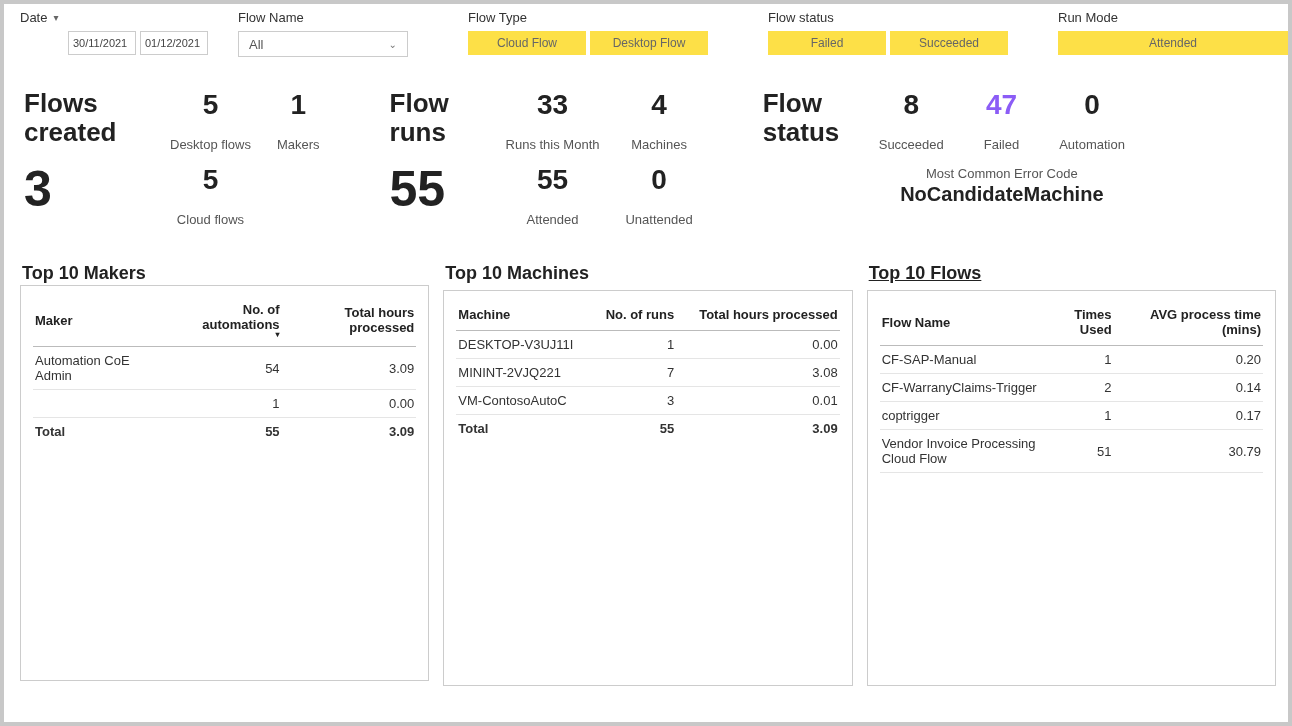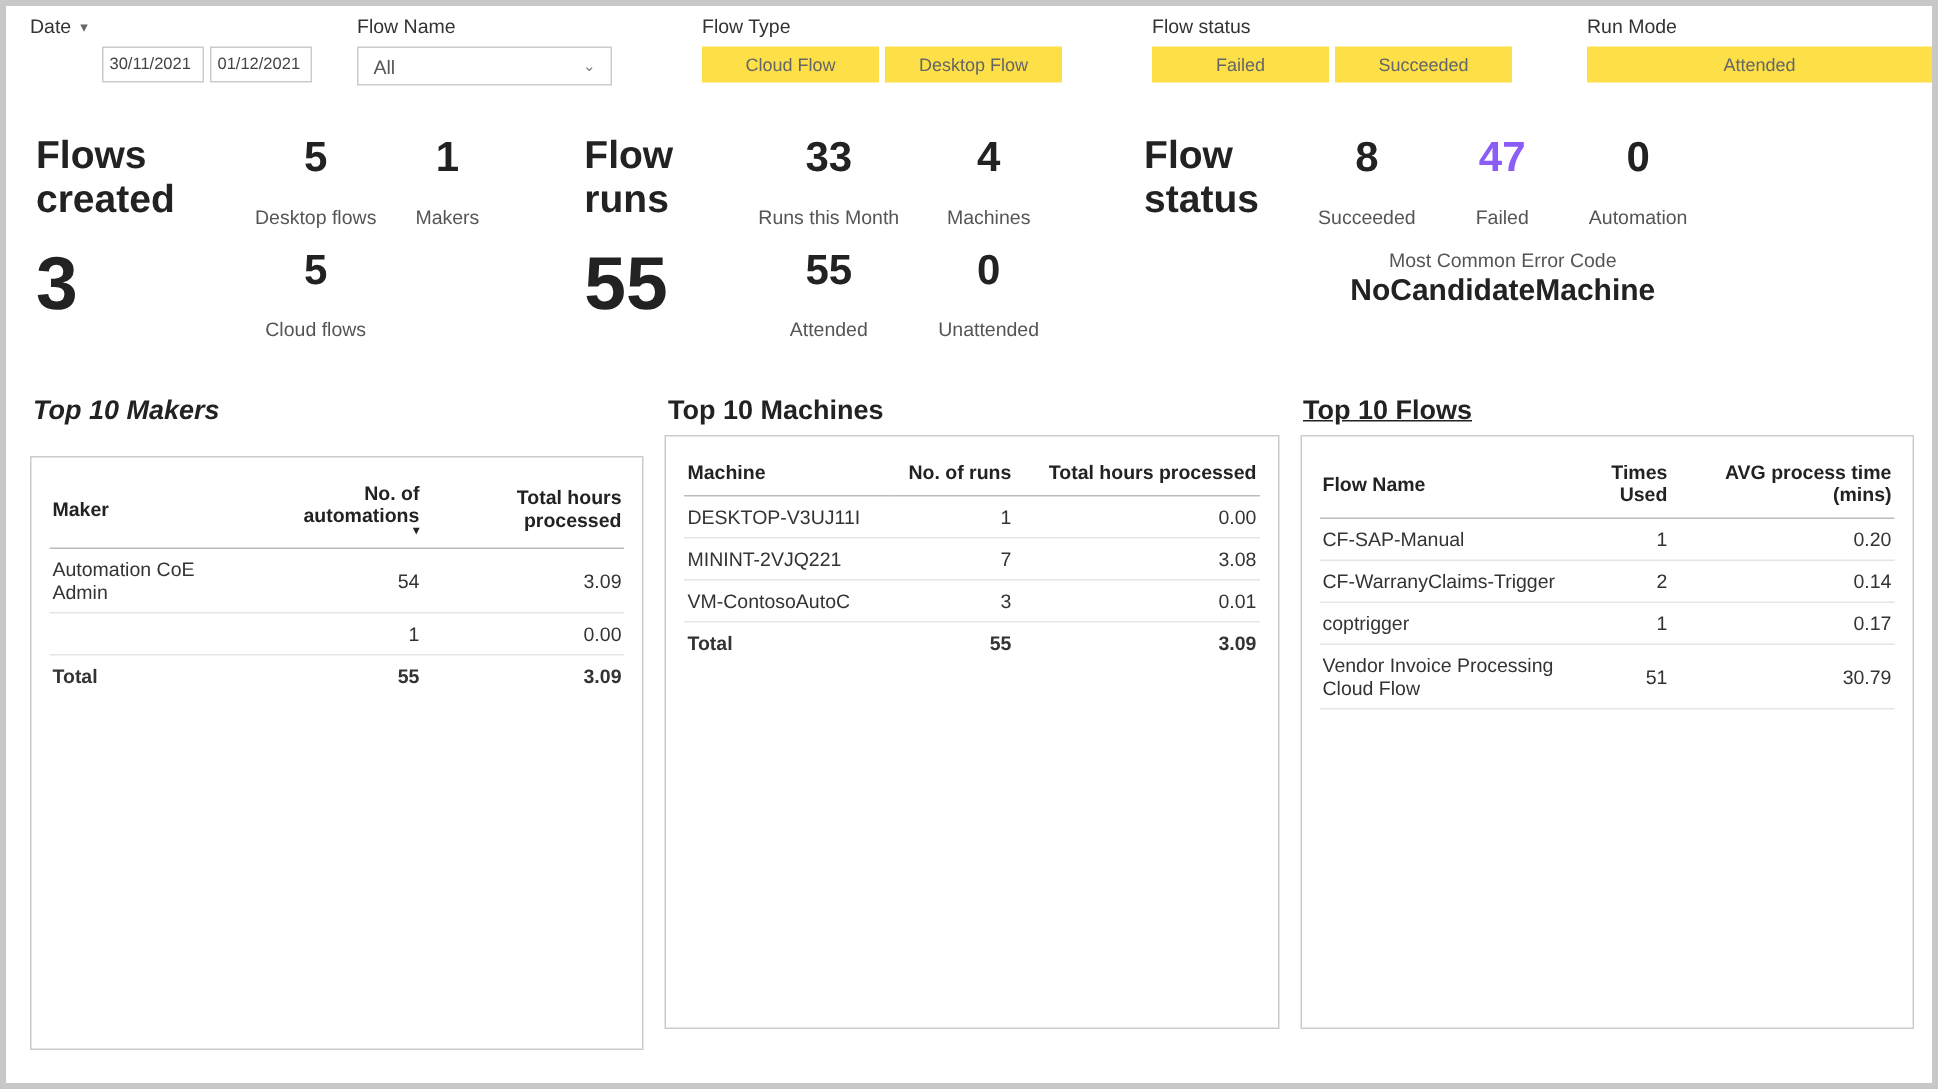--- a/index.html
+++ b/index.html
@@ -217,21 +217,21 @@
           <div>Most Common Error Code</div>
           <div class="err-code">NoCandidateMachine</div>
         </div>
       </div>
     </div>
   </div>
 
   <div class="tables">
 
     <div style="flex:1;">
-      <div class="section-title" style="position:static; margin-bottom:20px;font-style:italic;">Top 10 Makers</div>
+      <div class="section-title" style="position:static; margin-bottom:1px;">Top 10 Makers</div>
       <div class="card">
         <table>
           <thead>
             <tr>
               <th>Maker</th>
               <th class="right">
                 <span>No. of automations</span>
                 <span class="sort-ind">▾</span>
               </th>
               <th class="right">Total hours processed</th>

